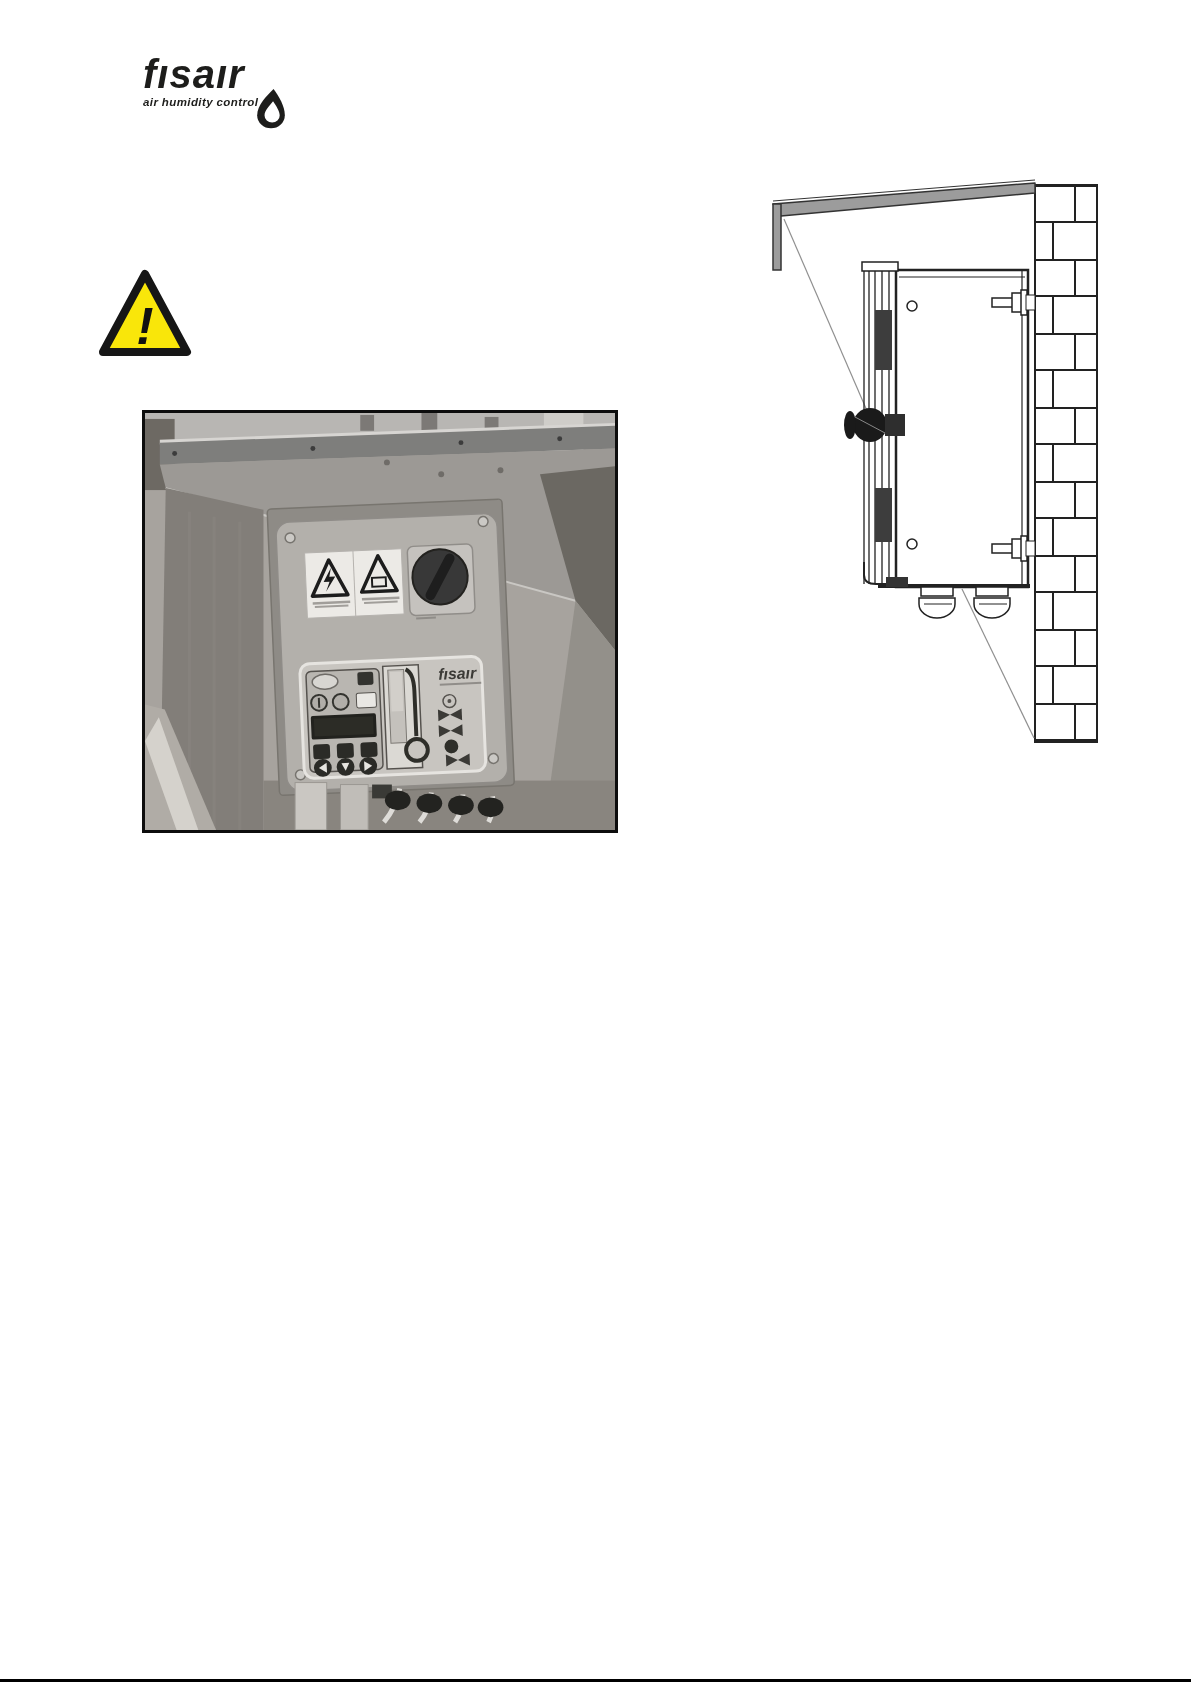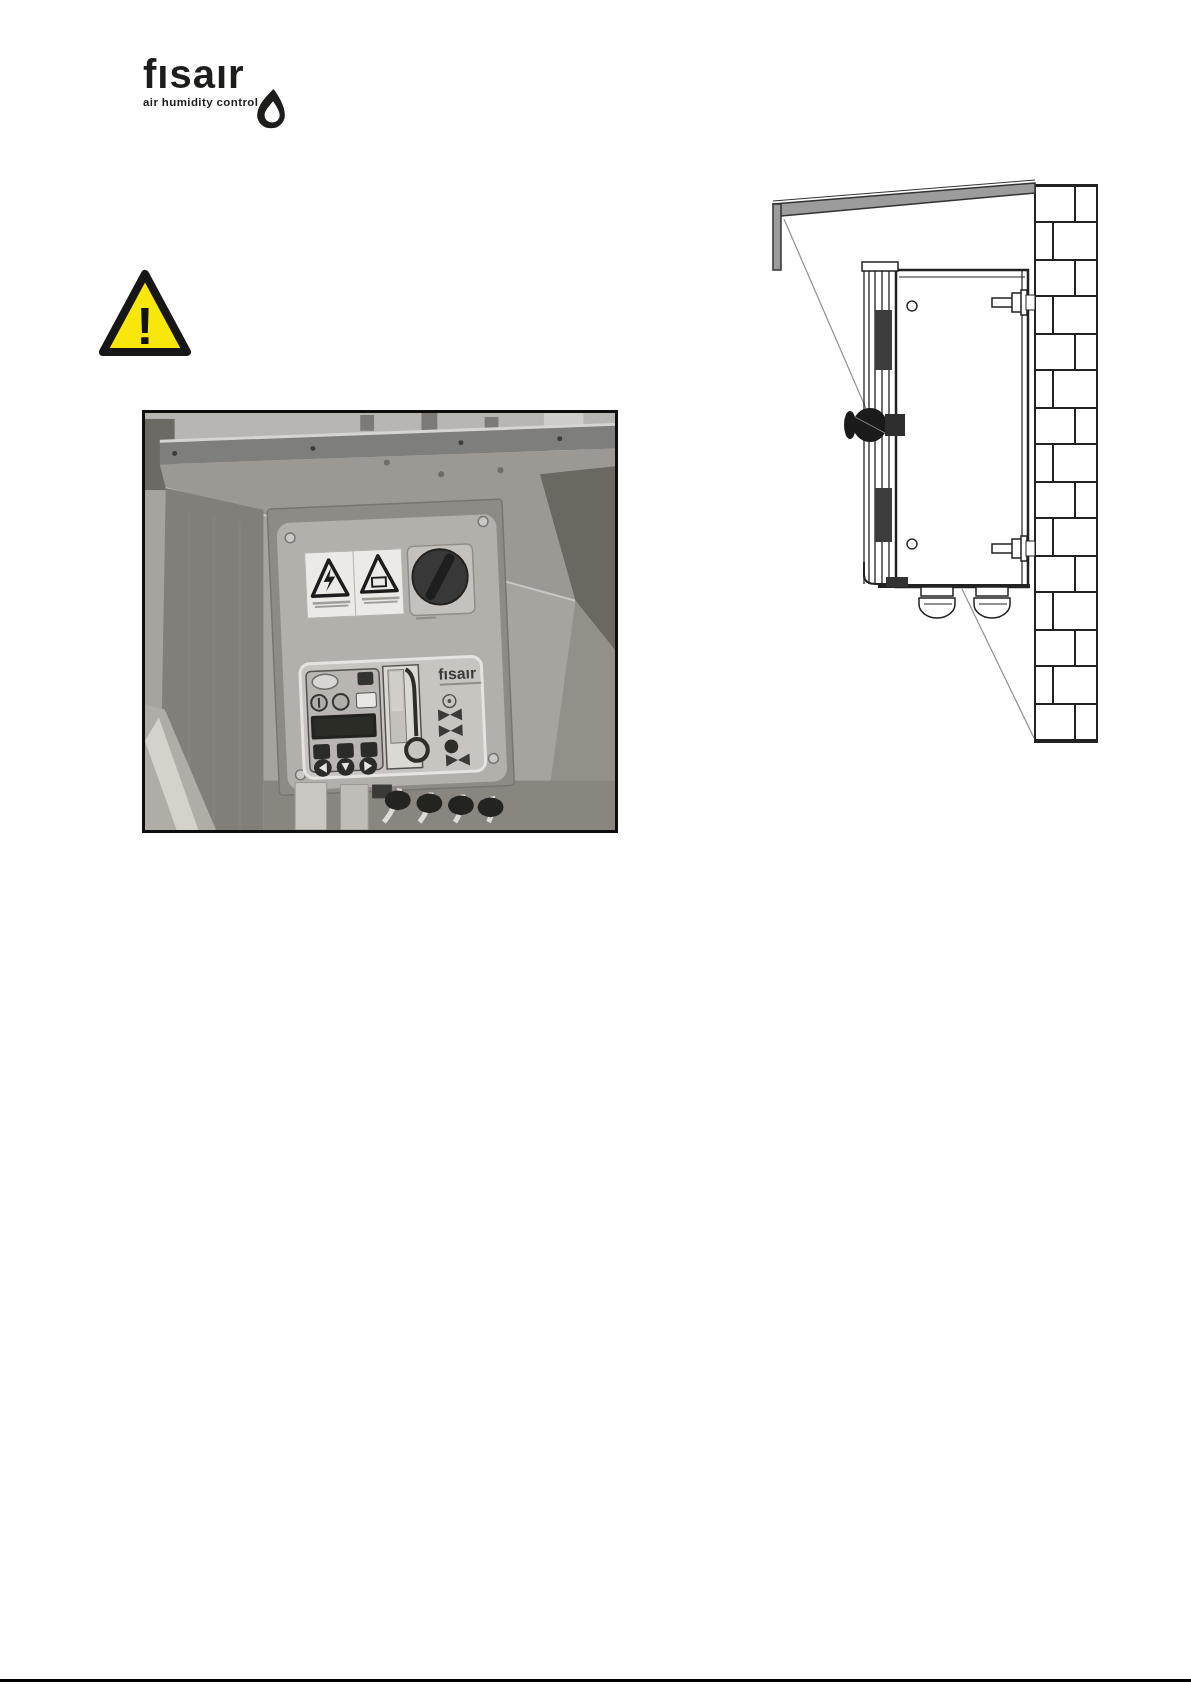--- a/index.html
+++ b/index.html
@@ -2,20 +2,21 @@
 <html><head>
 <meta charset="utf-8">
 <style>
   html,body{margin:0;padding:0;background:#ffffff;}
   .page{
     position:relative;
     width:1191px;height:1685px;
     background:#ffffff;
     overflow:hidden;
     font-family:"Liberation Sans", sans-serif;
+    font-style:italic;
   }
   
   .logo{position:absolute;left:143px;top:55px;width:220px;height:90px;}
   .logo .wordmark{
     font-weight:bold;font-size:40px;line-height:38px;color:#1d1d1b;
     letter-spacing:1px;font-family:"Liberation Sans",sans-serif;
   }
   .logo .tagline{
     font-size:11.5px;color:#1d1d1b;letter-spacing:0.4px;margin-top:3px;
     font-weight:bold;

